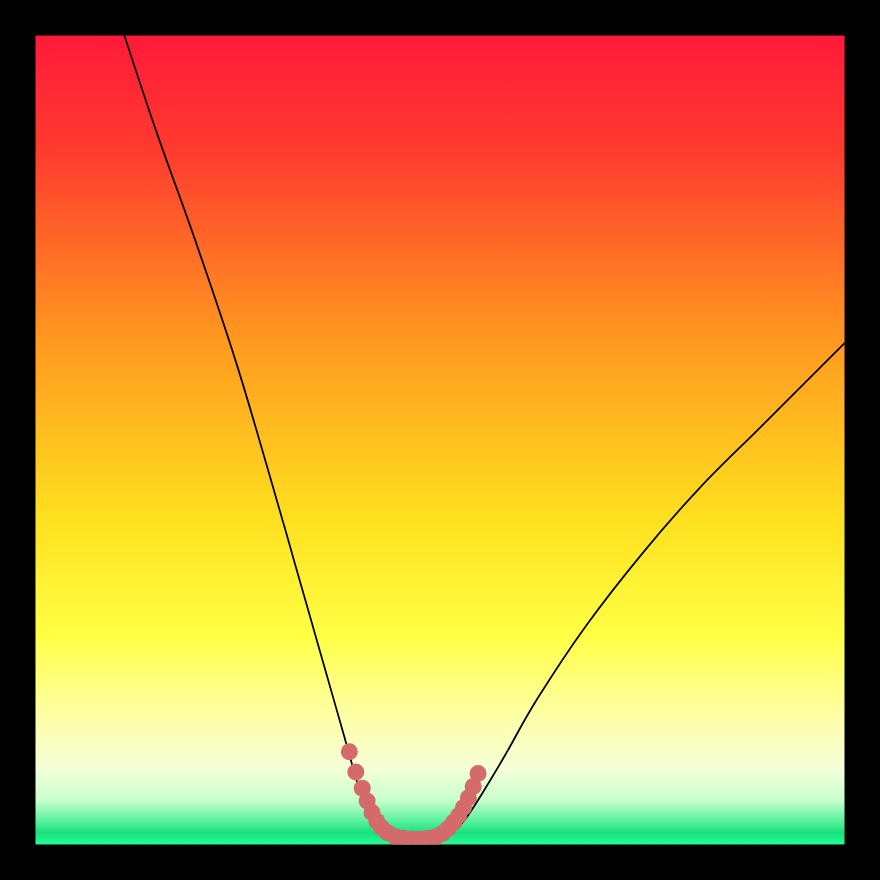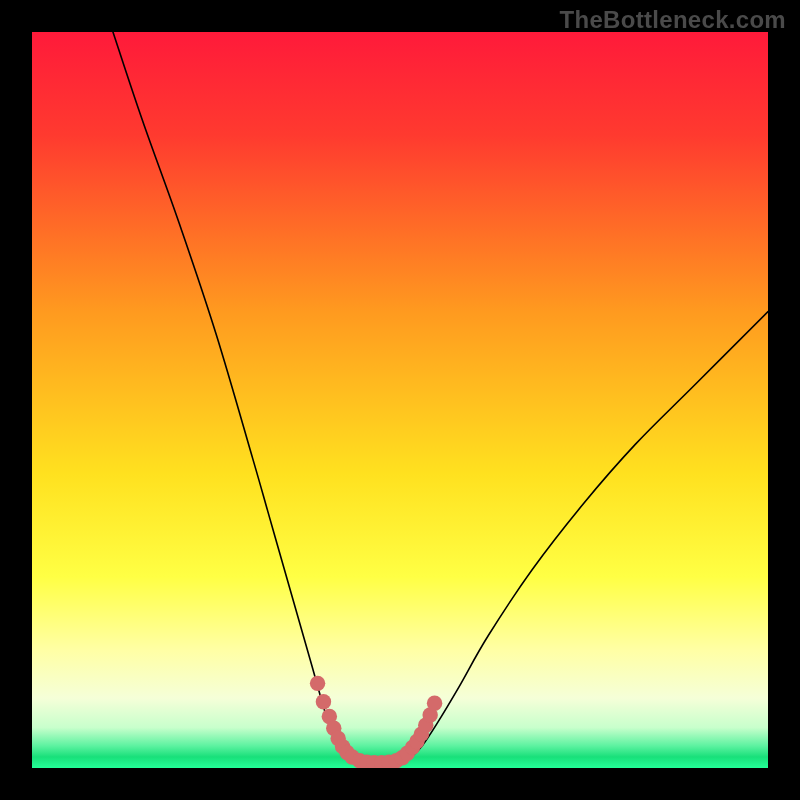--- a/index.html
+++ b/index.html
@@ -41,21 +41,20 @@
   }
   .curves {
     position: absolute;
     inset: 0;
   }
 </style>
 </head>
 <body>
 
 <div class="stage">
-  <div class="watermark">TheBottleneck.com</div>
 
   <div class="plot">
     <svg class="grad" viewBox="0 0 100 100" preserveAspectRatio="none">
       <defs>
         <linearGradient id="bg-grad" x1="0" y1="0" x2="0" y2="1">
             <stop offset="0.00%" stop-color="#ff1a3a"></stop>
             <stop offset="14.00%" stop-color="#ff3a2f"></stop>
             <stop offset="38.00%" stop-color="#ff9a1f"></stop>
             <stop offset="60.00%" stop-color="#ffe11f"></stop>
             <stop offset="74.00%" stop-color="#ffff44"></stop>

